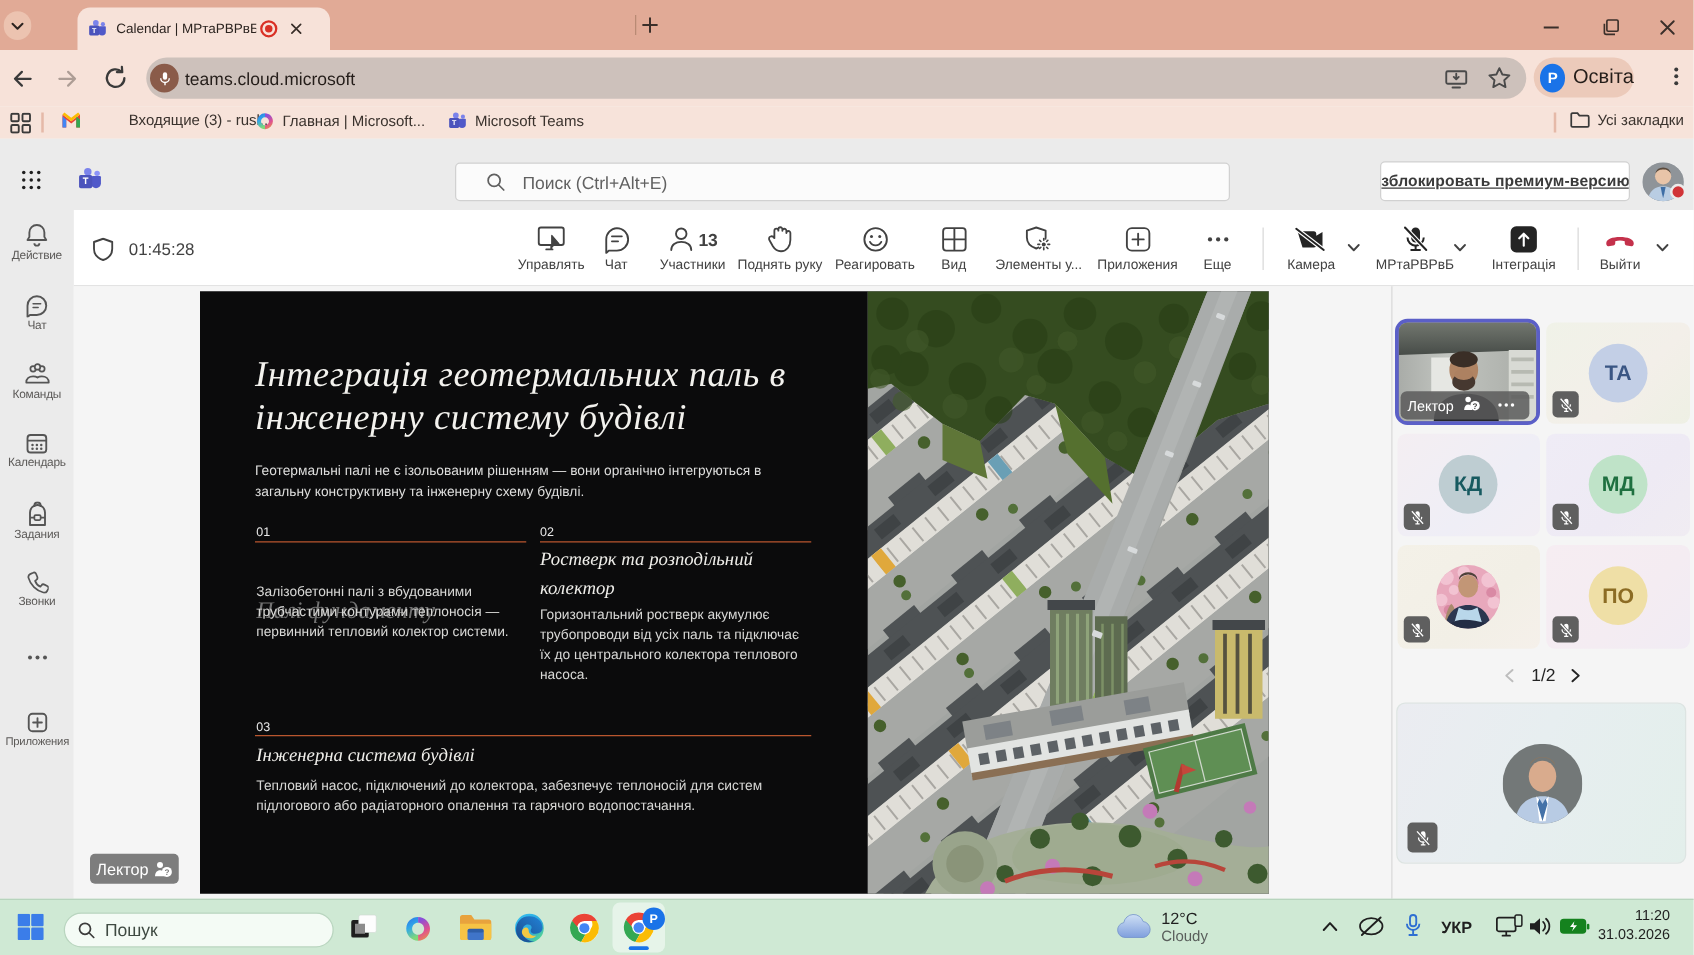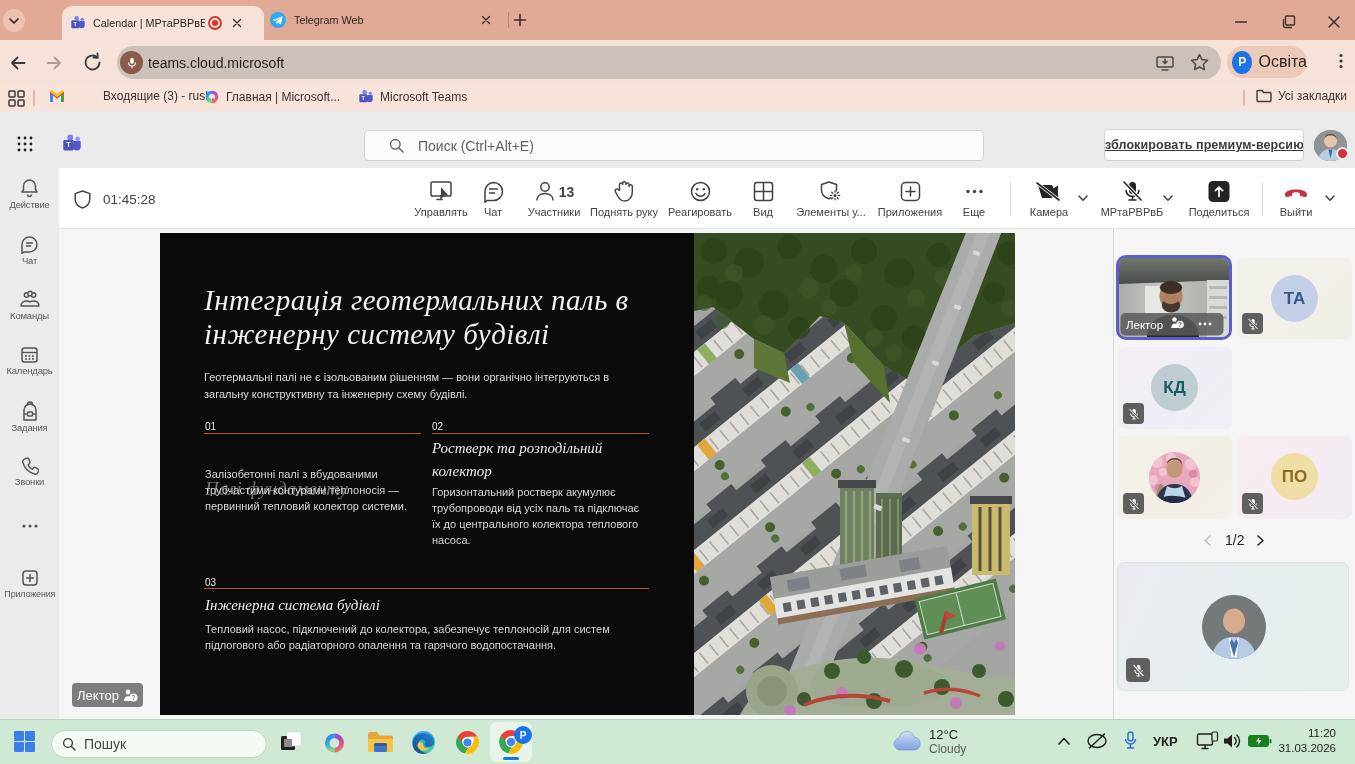--- a/index.html
+++ b/index.html
@@ -78,30 +78,20 @@
         <path d="M14 9 h7 a1 1 0 0 1 1 1 v5.5 a4.5 4.5 0 0 1 -9 0 z" fill="#5059c9"></path>
         <rect x="2" y="8" width="12" height="12" rx="1.6" fill="#4b53bc"></rect>
         <text x="8" y="16.5" font-size="8.5" fill="#fff" text-anchor="middle" font-weight="bold" font-family="Liberation Sans">T</text>
       </svg>
       <span class="tab-title" style="margin-left:7px; width:112px;">Calendar | МРтаРВРвБ | Mic</span>
       <svg width="16" height="16" viewBox="0 0 16 16" style="flex:none; margin-left:2px;">
           <circle cx="8" cy="8" r="6" fill="none" stroke="#d93025" stroke-width="1.8"></circle>
           <circle cx="8" cy="8" r="3" fill="#d93025"></circle>
         </svg>
       <svg width="16" height="16" viewBox="0 0 16 16" style="flex:none; margin-left:6px;">
-          <path d="M4.5 4.5 L11.5 11.5 M11.5 4.5 L4.5 11.5" stroke="#3a2f2a" stroke-width="1.4" stroke-linecap="round"></path>
-        </svg>
-    </div>
-    <div id="tab2" class="abs">
-      <svg width="16" height="16" viewBox="0 0 16 16" style="flex:none">
-          <circle cx="8" cy="8" r="8" fill="#2aabee"></circle>
-          <path d="M3.5 7.8 L11.8 4.4 c.5-.2.9.1.7.8 l-1.4 6.6 c-.1.5-.5.6-.9.4 l-2.2-1.6 -1.1 1 c-.2.2-.4.3-.6.3 l.2-2.3 4.2-3.8 c.2-.2 0-.3-.3-.1 L5.2 9 3.3 8.4 c-.5-.2-.4-.5.2-.6z" fill="#fff"></path>
-        </svg>
-      <span class="tab-title" style="margin-left:8px; flex:1;">Telegram Web</span>
-      <svg width="16" height="16" viewBox="0 0 16 16" style="flex:none;">
           <path d="M4.5 4.5 L11.5 11.5 M11.5 4.5 L4.5 11.5" stroke="#3a2f2a" stroke-width="1.4" stroke-linecap="round"></path>
         </svg>
     </div>
     <div class="abs" style="left:508px; top:12px; width:1px; height:16px; background:#b98a74;"></div>
     <svg class="abs" style="left:512px; top:12px;" width="16" height="16" viewBox="0 0 16 16">
         <path d="M8 2.5 V13.5 M2.5 8 H13.5" stroke="#3a2f2a" stroke-width="1.6" stroke-linecap="round"></path>
       </svg>
     <svg class="abs" style="left:1233px; top:14px;" width="16" height="16" viewBox="0 0 16 16">
         <path d="M2 8 H14" stroke="#3a2f2a" stroke-width="1.5"></path>
       </svg>
@@ -354,21 +344,21 @@
     <span class="lbl">МРтаРВРвБ</span>
   </div>
   <svg class="abs" style="left:1162px; top:192px;" width="12" height="12" viewBox="0 0 12 12">
       <path d="M2 4 L6 8.2 L10 4" stroke="#424242" stroke-width="1.5" fill="none" stroke-linecap="round" stroke-linejoin="round"></path>
     </svg>
   <div class="mt-item" style="left:1180px; top:180px; width:78px;">
     <svg width="24" height="23" viewBox="0 0 24 23">
         <rect x="1.5" y="1" width="21" height="21" rx="4.5" fill="#242424"></rect>
         <path d="M12 16.5 V7.5 M8.4 10.6 L12 7 L15.6 10.6" stroke="#fff" stroke-width="1.7" fill="none" stroke-linecap="round" stroke-linejoin="round"></path>
       </svg>
-    <span class="lbl">Поделиться</span>
+    <span class="lbl">Інтеграція</span>
   </div>
   <div class="mt-sep" style="left:1262px;"></div>
   <div class="mt-item" style="left:1268px; top:180px; width:56px;">
     <svg width="30" height="23" viewBox="0 0 30 23">
         <path d="M4 14.5 c0-3.4 5-5 11-5 s11 1.6 11 5 c0 1.4-.6 2.6-1.8 2.4 l-3.8-.6 c-1-.2-1.6-.9-1.6-1.8 v-1.6 c-1.2-.4-2.4-.6-3.8-.6 s-2.6.2-3.8.6 v1.6 c0 .9-.6 1.6-1.6 1.8 l-3.8.6 C4.6 17.1 4 15.9 4 14.5z" fill="#c4314b"></path>
       </svg>
     <span class="lbl">Выйти</span>
   </div>
   <svg class="abs" style="left:1324px; top:192px;" width="12" height="12" viewBox="0 0 12 12">
       <path d="M2 4 L6 8.2 L10 4" stroke="#424242" stroke-width="1.5" fill="none" stroke-linecap="round" stroke-linejoin="round"></path>
@@ -1001,20 +991,32 @@
         <svg width="12" height="12" viewBox="0 0 12 12">
           <rect x="4.2" y="1" width="3.6" height="6" rx="1.8" fill="#fff"></rect>
           <path d="M2.6 5.5 a3.4 3.4 0 0 0 6.8 0" stroke="#fff" stroke-width="1" fill="none"></path>
           <path d="M6 9 v2 M4.3 11 h3.4" stroke="#fff" stroke-width="1"></path>
           <path d="M1.5 1 L10.5 11" stroke="#5f5f5f" stroke-width="2.2"></path>
           <path d="M1.5 1 L10.5 11" stroke="#fff" stroke-width="1"></path>
         </svg>
       </div>
   </div>
 
+  <div class="tile" style="left:1237px; top:347px; width:115px; height:82px; background:linear-gradient(135deg,#efecf6,#eeeaf4 60%,#f0ecf2);">
+    <div class="avatar-circle" style="left:34px; top:17px; width:47px; height:47px; background:#bfe3c8; color:#1f7040; font-size:17px;">МД</div>
+    <div class="micoff">
+        <svg width="12" height="12" viewBox="0 0 12 12">
+          <rect x="4.2" y="1" width="3.6" height="6" rx="1.8" fill="#fff"></rect>
+          <path d="M2.6 5.5 a3.4 3.4 0 0 0 6.8 0" stroke="#fff" stroke-width="1" fill="none"></path>
+          <path d="M6 9 v2 M4.3 11 h3.4" stroke="#fff" stroke-width="1"></path>
+          <path d="M1.5 1 L10.5 11" stroke="#5f5f5f" stroke-width="2.2"></path>
+          <path d="M1.5 1 L10.5 11" stroke="#fff" stroke-width="1"></path>
+        </svg>
+      </div>
+  </div>
 
   <div class="tile" style="left:1118px; top:436px; width:114px; height:83px; background:linear-gradient(135deg,#f4f1e8,#f2efe6 60%,#f5f0ea);">
     <div class="avatar-circle" style="left:31px; top:16px; width:51px; height:51px; overflow:hidden;">
       <svg width="51" height="51" viewBox="0 0 51 51">
         <rect width="51" height="51" fill="#e8a8bc"></rect>
         <g fill="#f2c3d2">
             <circle cx="8" cy="10" r="6"></circle>
             <circle cx="22" cy="6" r="5"></circle>
             <circle cx="42" cy="12" r="6"></circle>
             <circle cx="4" cy="28" r="5"></circle>

